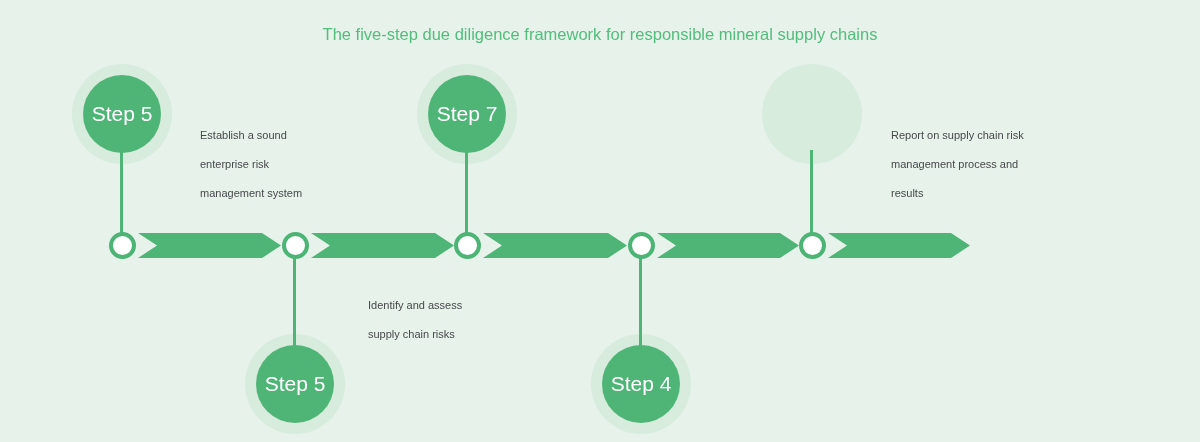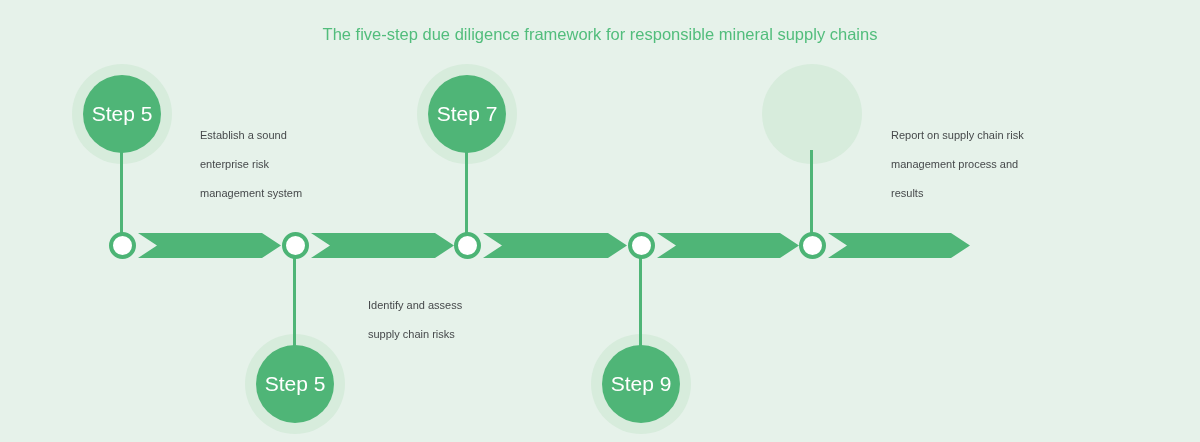--- a/index.html
+++ b/index.html
@@ -99,21 +99,21 @@
 
   <div class="halo" style="left:417px;top:64px"></div>
   <div class="stem" style="left:465px;top:150px;height:84px"></div>
   <div class="circle" style="left:428px;top:75px">
     <span>Step 7</span>
   </div>
 
   <div class="halo" style="left:591px;top:334px"></div>
   <div class="stem" style="left:639px;top:257px;height:89px"></div>
   <div class="circle" style="left:602px;top:345px">
-    <span>Step 9</span>
+    <span>Step 4</span>
   </div>
 
   <div class="halo" style="left:762px;top:64px"></div>
   <div class="stem" style="left:810px;top:150px;height:84px"></div>
   <div class="desc" style="left:891px;top:121px">Report on supply chain risk
 management process and
 results</div>
 
   <div class="node" style="left:109px;top:232px"></div>
   <div class="node" style="left:282px;top:232px"></div>

